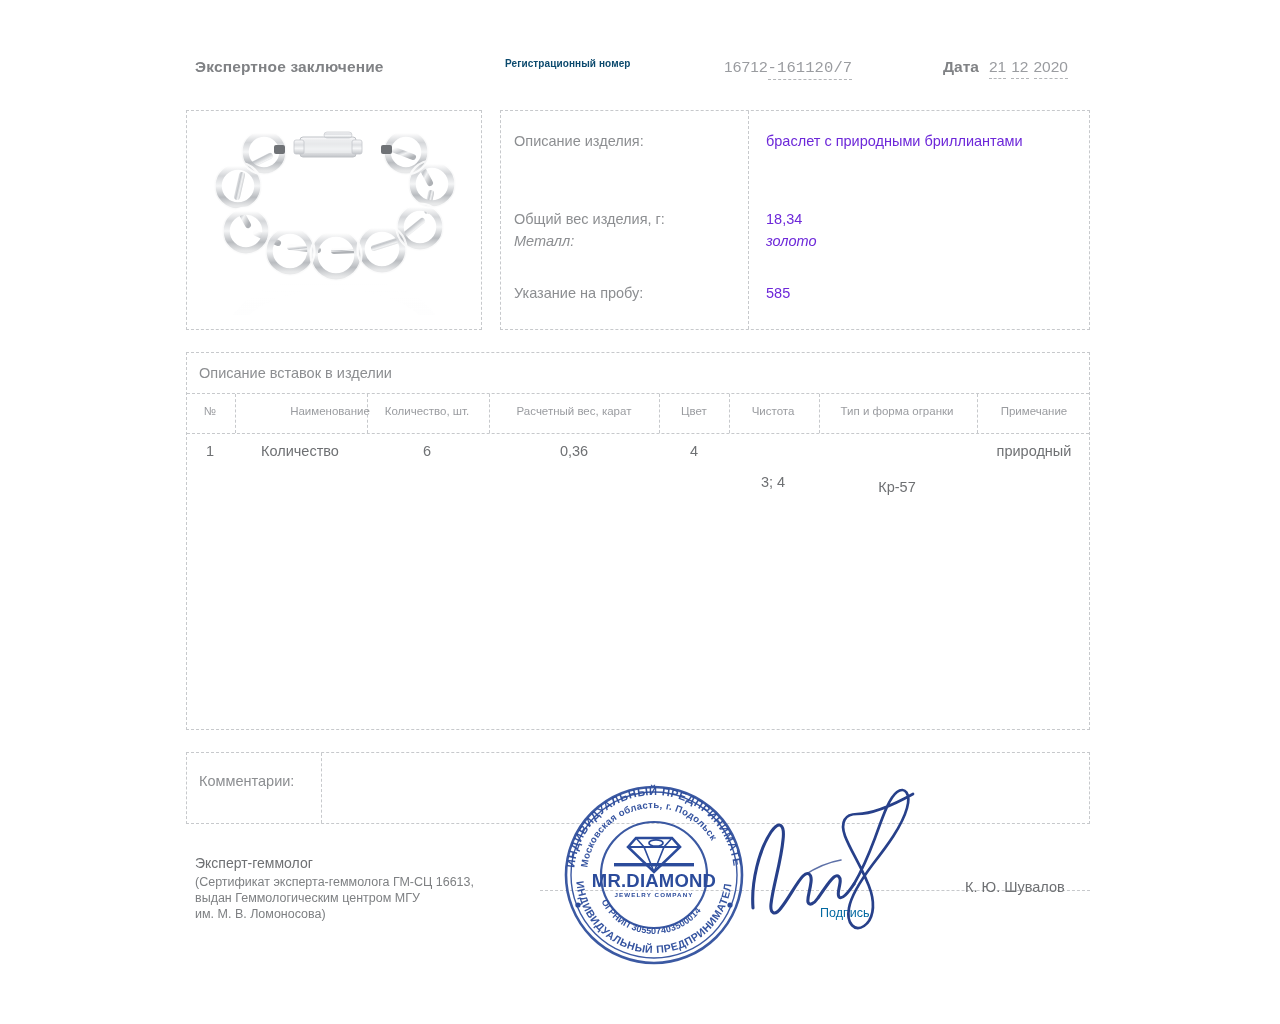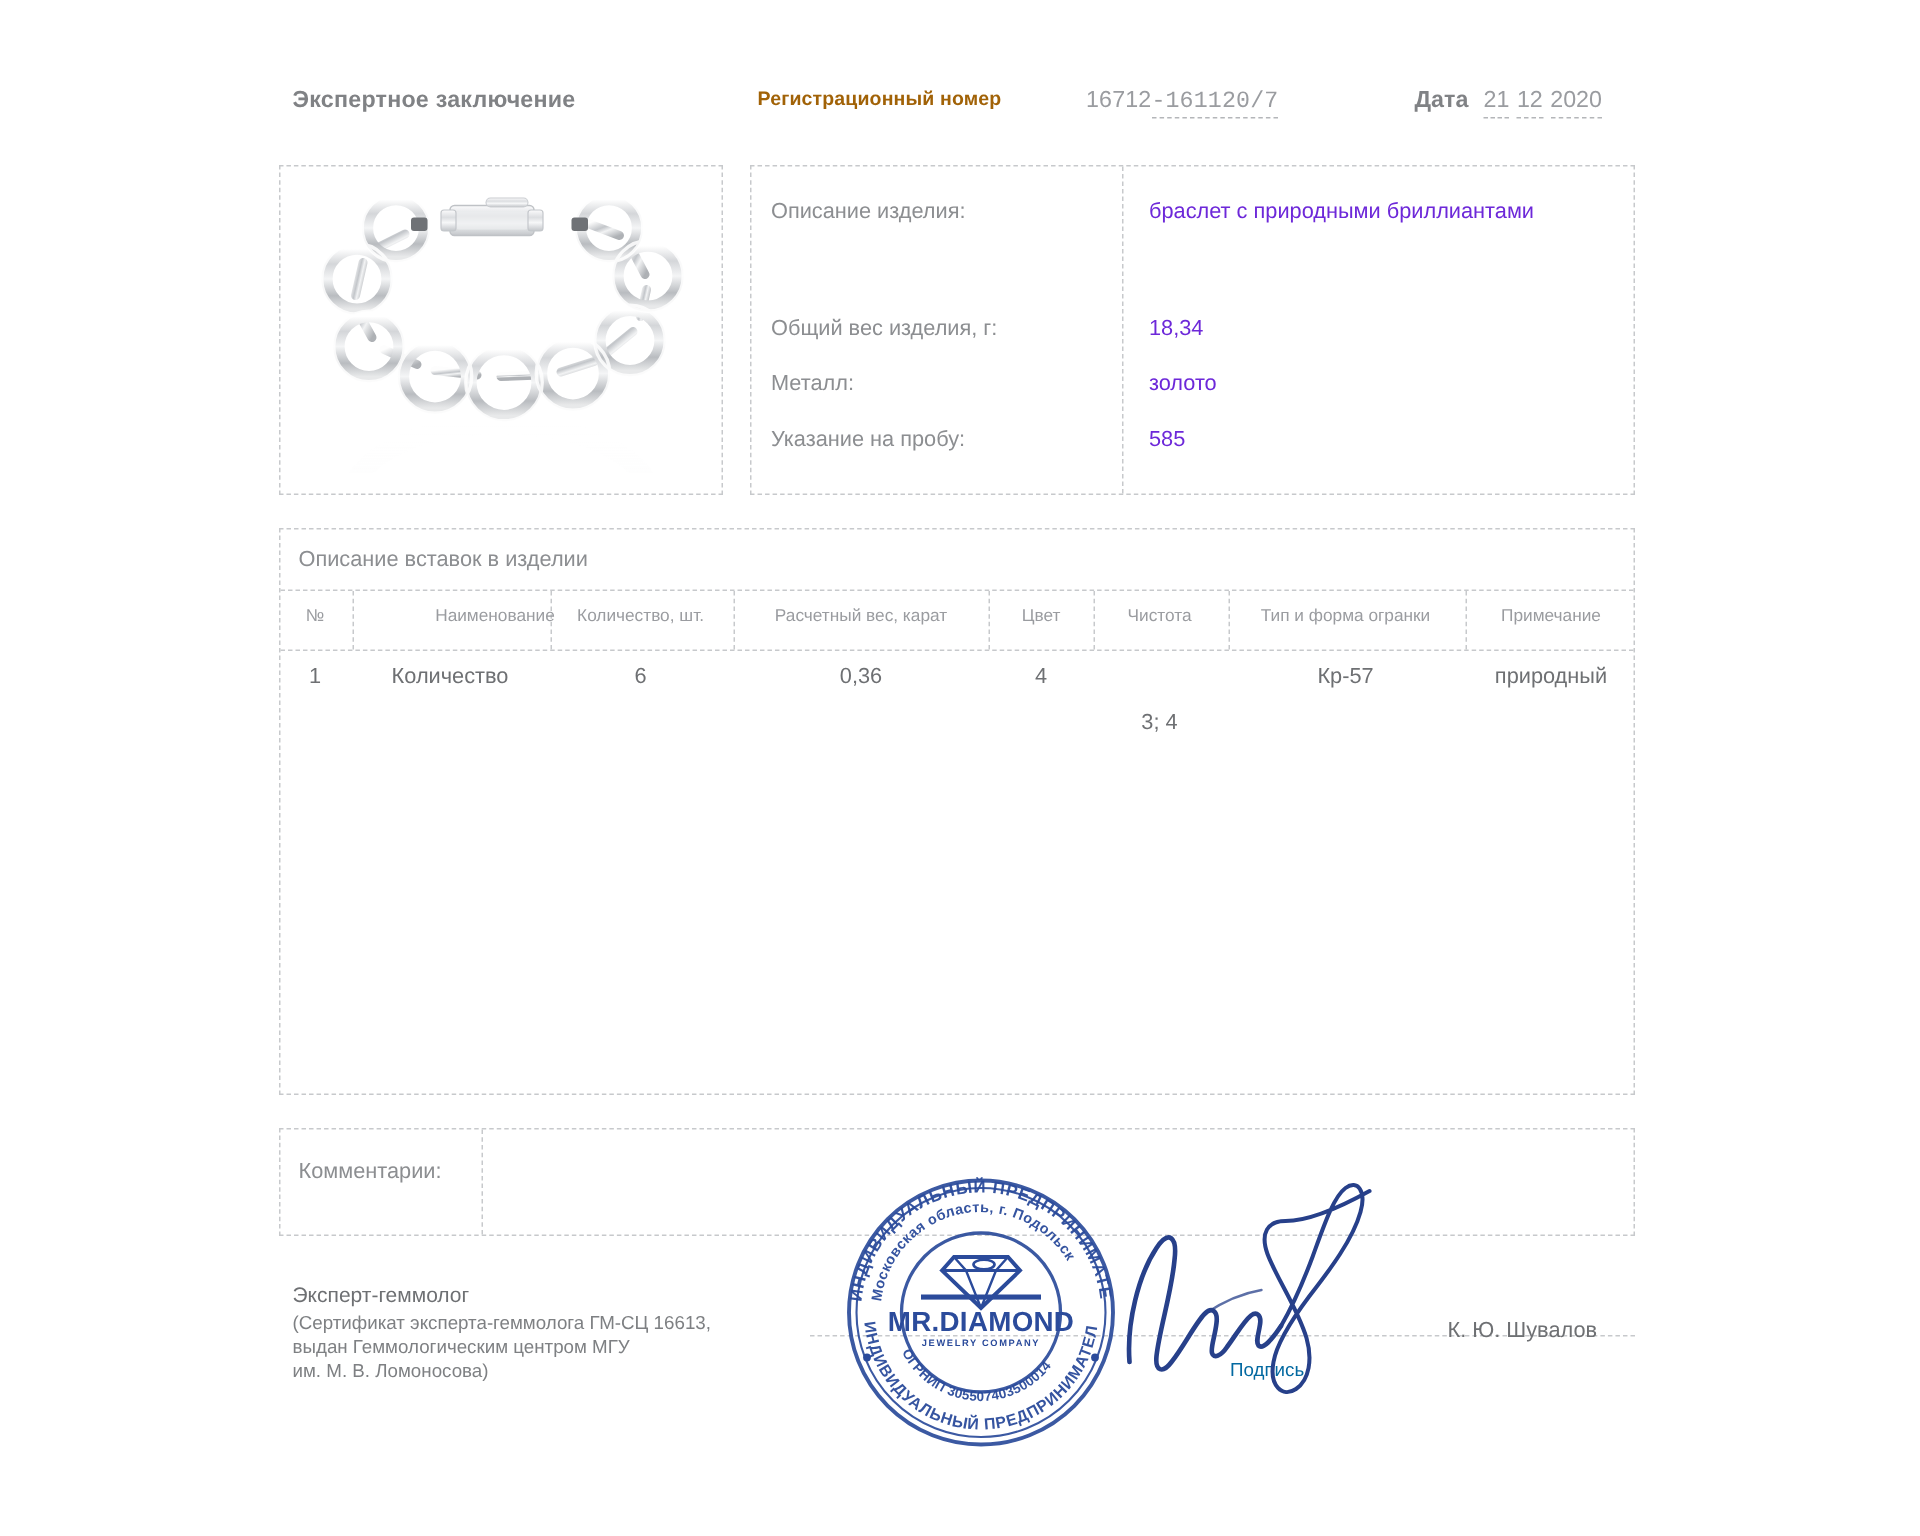--- a/index.html
+++ b/index.html
@@ -39,23 +39,23 @@
     font-size: 15.5px;
     font-weight: bold;
     color: #808285;
     letter-spacing: 0.15px;
     white-space: nowrap;
   }
   .hdr-reg {
     position: absolute;
     left: 319px;
     top: 2px;
-    font-size: 13px;
+    font-size: 10px;
     font-weight: bold;
-    color: #a16207;
+    color: #0c4a6e;
     letter-spacing: 0.1px;
     white-space: nowrap;
   }
   .hdr-reg-val {
     position: absolute;
     left: 538px;
     top: 2px;
     font-size: 15.5px;
     font-weight: normal;
     color: #9a9ca0;
@@ -127,21 +127,21 @@
     width: 0;
     height: 218px;
     border-left: 1px dashed #c7c9cc;
   }
   .info-row { position: absolute; font-size: 14.5px; color: #8c8e91; white-space: nowrap; }
   .info-label { left: 13px; }
   .info-value { left: 265px; color: #6d28d9; }
 
   .r1 { top: 22px; }
   .r2 { top: 100px; }
-  .r3 { top: 137px; }
+  .r3 { top: 122px; font-style: italic; }
   .r4 { top: 174px; }
 
   
   .inserts-box {
     position: absolute;
     left: 186px;
     top: 352px;
     width: 904px;
     height: 378px;
     border: 1px dashed #c7c9cc;
@@ -420,21 +420,21 @@
         <div class="th" style="left: 297px; width: 180px;">Расчетный вес, карат</div>
         <div class="td" style="left: 297px; width: 180px;">0,36</div>
         <div class="tbl-vline" style="left: 542px;"></div>
         <div class="th" style="left: 417px; width: 180px;">Цвет</div>
         <div class="td" style="left: 417px; width: 180px;">4</div>
         <div class="tbl-vline" style="left: 632px;"></div>
         <div class="th" style="left: 496px; width: 180px;">Чистота</div>
         <div class="td" style="left: 496px; width: 180px; margin-top: 31px;">3; 4</div>
         <div class="tbl-vline" style="left: 790px;"></div>
         <div class="th" style="left: 620px; width: 180px;">Тип и форма огранки</div>
-        <div class="td" style="left: 620px; width: 180px;">Кр-57</div>
+        <div class="td" style="left: 620px; width: 180px; margin-top: 36px;">Кр-57</div>
         <div class="th" style="left: 757px; width: 180px;">Примечание</div>
         <div class="td" style="left: 757px; width: 180px;">природный</div>
       </div>
   </div>
 
   <div class="comments-box">
     <div class="comments-divider"></div>
     <div class="comments-label">Комментарии:</div>
   </div>
 

